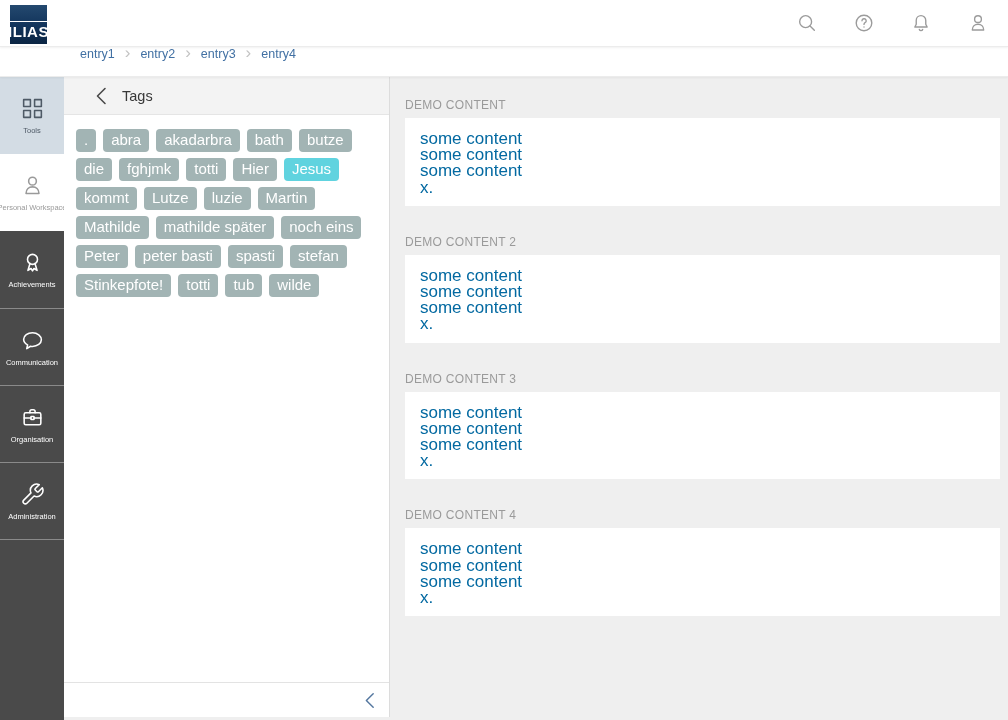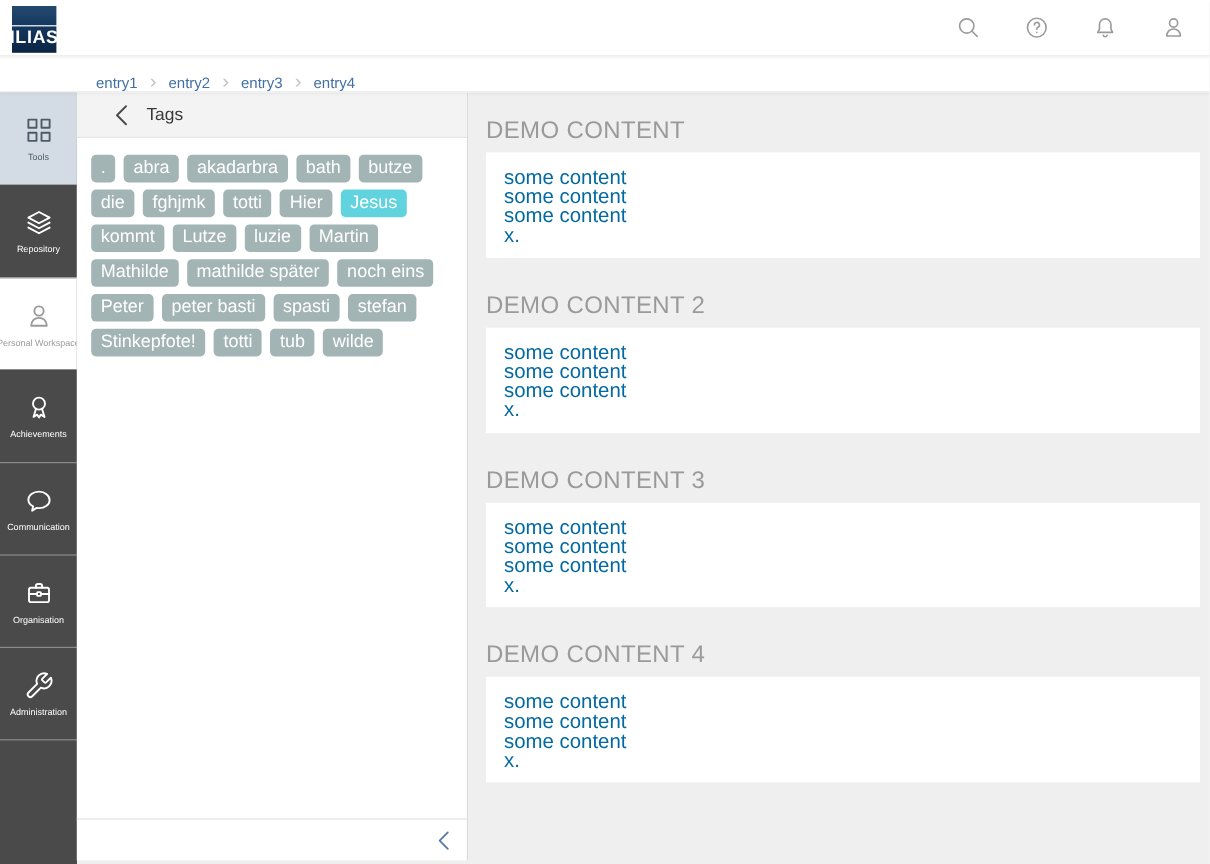--- a/index.html
+++ b/index.html
@@ -19,21 +19,21 @@
     background:linear-gradient(180deg,#24496f 0%,#11335a 55%,#0b2543 100%);
     display:flex;align-items:flex-end;justify-content:center;cursor:pointer;}
   .logo span{color:#fff;font-size:15px;font-weight:bold;letter-spacing:.5px;
     border-top:1px solid #fff;padding:1px 1px 4px;text-align:center;}
   .topbar-icons{display:flex;align-items:center;gap:33px;margin-right:18px;}
   .tb-btn{background:none;border:none;cursor:pointer;width:24px;height:24px;
     display:flex;align-items:center;justify-content:center;}
   .tb-btn svg{stroke:#9b9b9b;fill:none;stroke-width:1.5;stroke-linecap:round;stroke-linejoin:round;}
 
   
-  .crumbbar{height:30px;background:#fff;display:flex;align-items:flex-end;
+  .crumbbar{height:30px;background:#fff;display:flex;align-items:flex-start;
     padding-left:80px;border-bottom:1px solid #ececec;
     box-shadow:0 1px 2px rgba(0,0,0,.05);position:relative;z-index:2;}
   .breadcrumb{display:flex;align-items:center;gap:10px;font-size:12.5px;}
   .crumb{color:var(--breadcrumb-link);text-decoration:none;cursor:pointer;}
   .crumb-sep{color:#c3c3c3;font-size:17px;line-height:10px;padding-bottom:2px;}
 
   
   .page-body{display:flex;height:643px;background:var(--main-bg);}
 
   
@@ -68,21 +68,21 @@
     line-height:19px;padding:1px 8px 3px;border-radius:4px;cursor:pointer;}
   .tag-hl{background:var(--tag-highlight-bg);}
   .panel-footer{height:35px;border-top:1px solid #e3e3e3;display:flex;
     align-items:center;justify-content:flex-end;padding-right:14px;flex:none;}
   .collapse-btn{background:none;border:none;cursor:pointer;display:flex;align-items:center;}
   .collapse-btn svg{stroke:#54779f;fill:none;stroke-width:1.6;stroke-linecap:round;stroke-linejoin:round;}
 
   
   .main-area{flex:1;background:var(--main-bg);padding:21px 8px 0 15px;overflow:hidden;}
   .content-section{margin-bottom:29px;}
-  .section-title{font-size:20px;font-weight:400;color:var(--heading-color);
+  .section-title{font-size:12px;font-weight:400;color:var(--heading-color);
     letter-spacing:.3px;margin-bottom:6px;}
   .card{background:#fff;padding:13px 15px 10px;}
   .card-line{font-size:17px;color:#0369a1;line-height:16.2px;}
 </style>
 </head>
 <body>
 
 <header class="topbar">
   <div class="logo">
     <span>ILIAS</span>
@@ -132,28 +132,20 @@
 
   <aside class="sidebar">
     <button class="sb-item active">
       <svg width="25" height="25" viewBox="0 0 24 24">
         <rect x="3.5" y="3.5" width="6.5" height="6.5"></rect>
           <rect x="14" y="3.5" width="6.5" height="6.5"></rect>
         <rect x="3.5" y="14" width="6.5" height="6.5"></rect>
           <rect x="14" y="14" width="6.5" height="6.5"></rect>
       </svg>
       <span class="sb-label">Tools</span>
-    </button>
-    <button class="sb-item">
-      <svg width="25" height="25" viewBox="0 0 24 24">
-        <path d="M12 3.5 20.5 8 12 12.5 3.5 8 Z"></path>
-        <path d="M3.5 12 12 16.5 20.5 12"></path>
-        <path d="M3.5 16 12 20.5 20.5 16"></path>
-      </svg>
-      <span class="sb-label">Repository</span>
     </button>
     <button class="sb-item light">
       <svg width="25" height="25" viewBox="0 0 24 24">
         <circle cx="12" cy="7.8" r="3.7"></circle>
         <path d="M5.8 19.6c0-3.9 2.8-6.3 6.2-6.3s6.2 2.4 6.2 6.3z"></path>
       </svg>
       <span class="sb-label">Personal Workspace</span>
     </button>
     <button class="sb-item">
       <svg width="25" height="25" viewBox="0 0 24 24">

